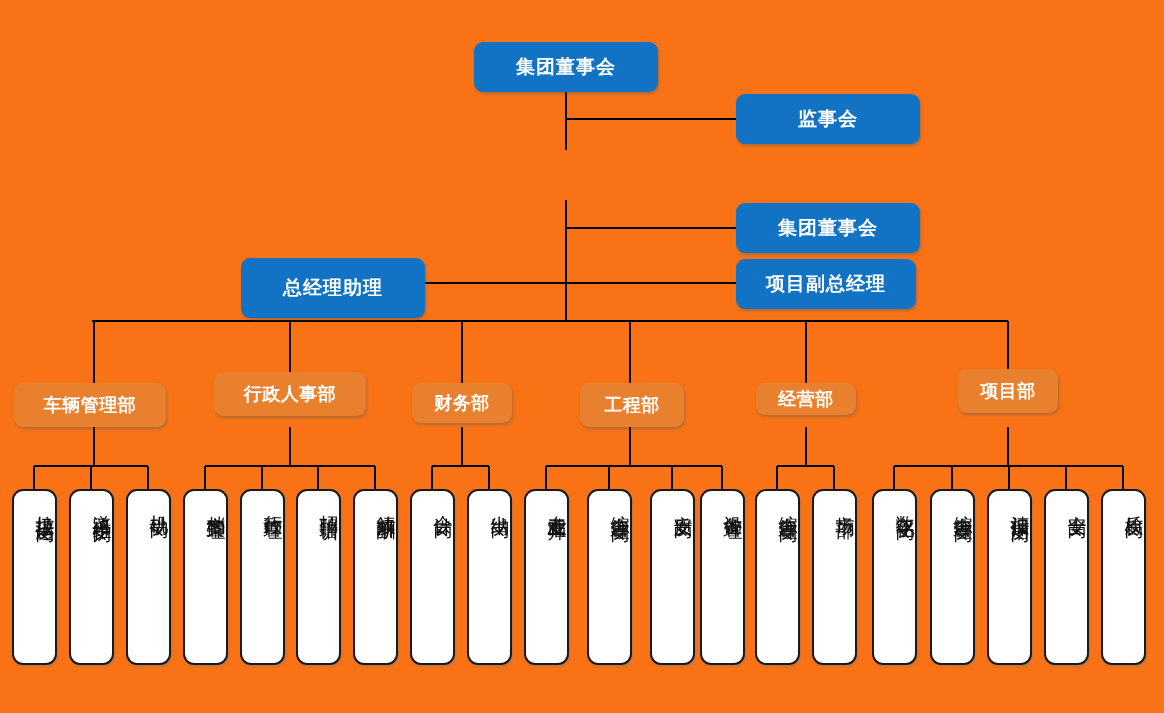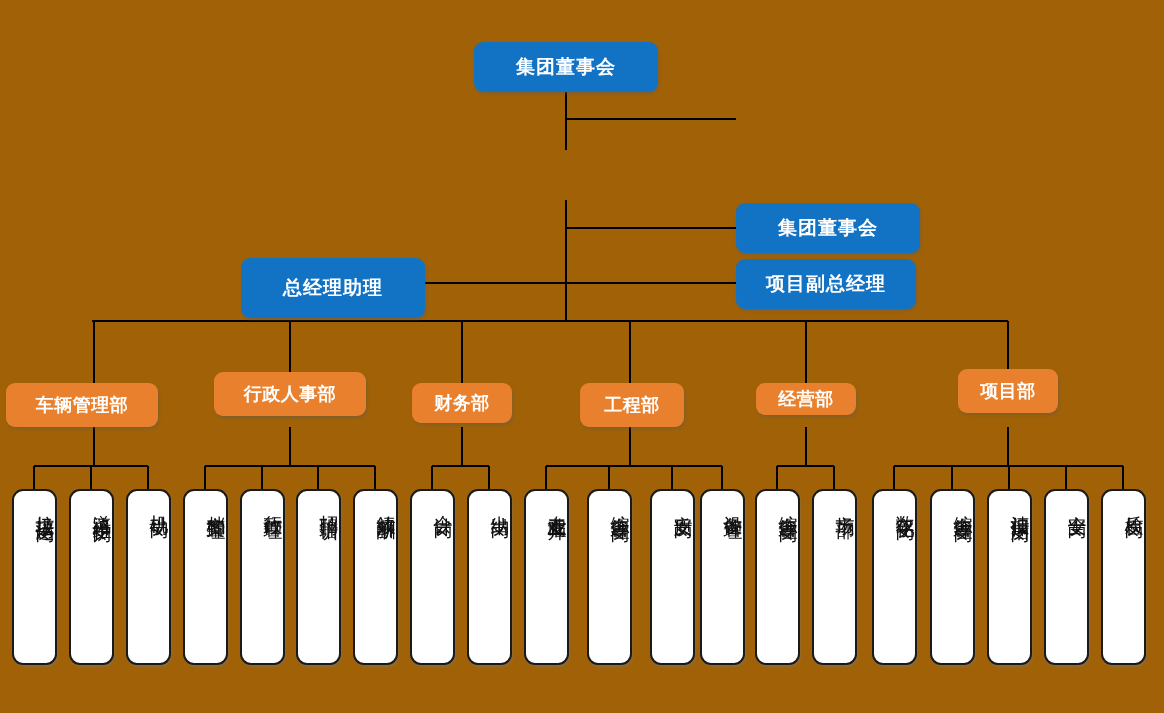--- a/index.html
+++ b/index.html
@@ -4,21 +4,21 @@
 <style>
   html, body {
     margin: 0;
     padding: 0;
     background: #ffffff;
   }
   #chart-root {
     position: relative;
     width: 1164px;
     height: 713px;
-    background: #a16207;
+    background: #f97316;
     font-family: Liberation Serif, serif;
     overflow: hidden;
   }
   #connectors {
     position: absolute;
     left: 0;
     top: 0;
     width: 1164px;
     height: 713px;
     pointer-events: none;
@@ -135,26 +135,27 @@
       <line x1="894" y1="466" x2="1123" y2="466" stroke-width="1.4"></line>
       <line x1="894" y1="466" x2="894" y2="489" stroke-width="1.4"></line>
       <line x1="952" y1="466" x2="952" y2="489" stroke-width="1.4"></line>
       <line x1="1009" y1="466" x2="1009" y2="489" stroke-width="1.4"></line>
       <line x1="1066" y1="466" x2="1066" y2="489" stroke-width="1.4"></line>
       <line x1="1123" y1="466" x2="1123" y2="489" stroke-width="1.4"></line>
     </g>
   </svg>
 
   <div class="node blue" style="left: 474px; top: 42px; width: 184px; height: 50px;">集团董事会</div>
+  <div class="node blue" style="left: 736px; top: 94px; width: 184px; height: 50px;">监事会</div>
   <div class="node blue" style="left: 736px; top: 203px; width: 184px; height: 50px;">集团董事会</div>
   <div class="node blue" style="left: 736px; top: 259px; width: 180px; height: 50px;">项目副总经理</div>
   <div class="node blue" style="left: 241px; top: 258px; width: 184px; height: 60px;">总经理助理</div>
 
   <div id="departments-layer">
-      <div class="node orange" style="left: 6px; top: 383px; width: 152px; height: 44px;">车辆管理部</div>
+      <div class="node orange" style="left: 14px; top: 383px; width: 152px; height: 44px;">车辆管理部</div>
       <div class="node leaf" style="left: 12px; top: 489px; width: 45px; height: 176px;">
         <span class="leaf-text">垃圾清运岗</span>
       </div>
       <div class="node leaf" style="left: 69px; top: 489px; width: 45px; height: 176px;">
         <span class="leaf-text">道路维护岗</span>
       </div>
       <div class="node leaf" style="left: 126px; top: 489px; width: 45px; height: 176px;">
         <span class="leaf-text">机动岗</span>
       </div>
       <div class="node orange" style="left: 214px; top: 372px; width: 152px; height: 44px;">行政人事部</div>

